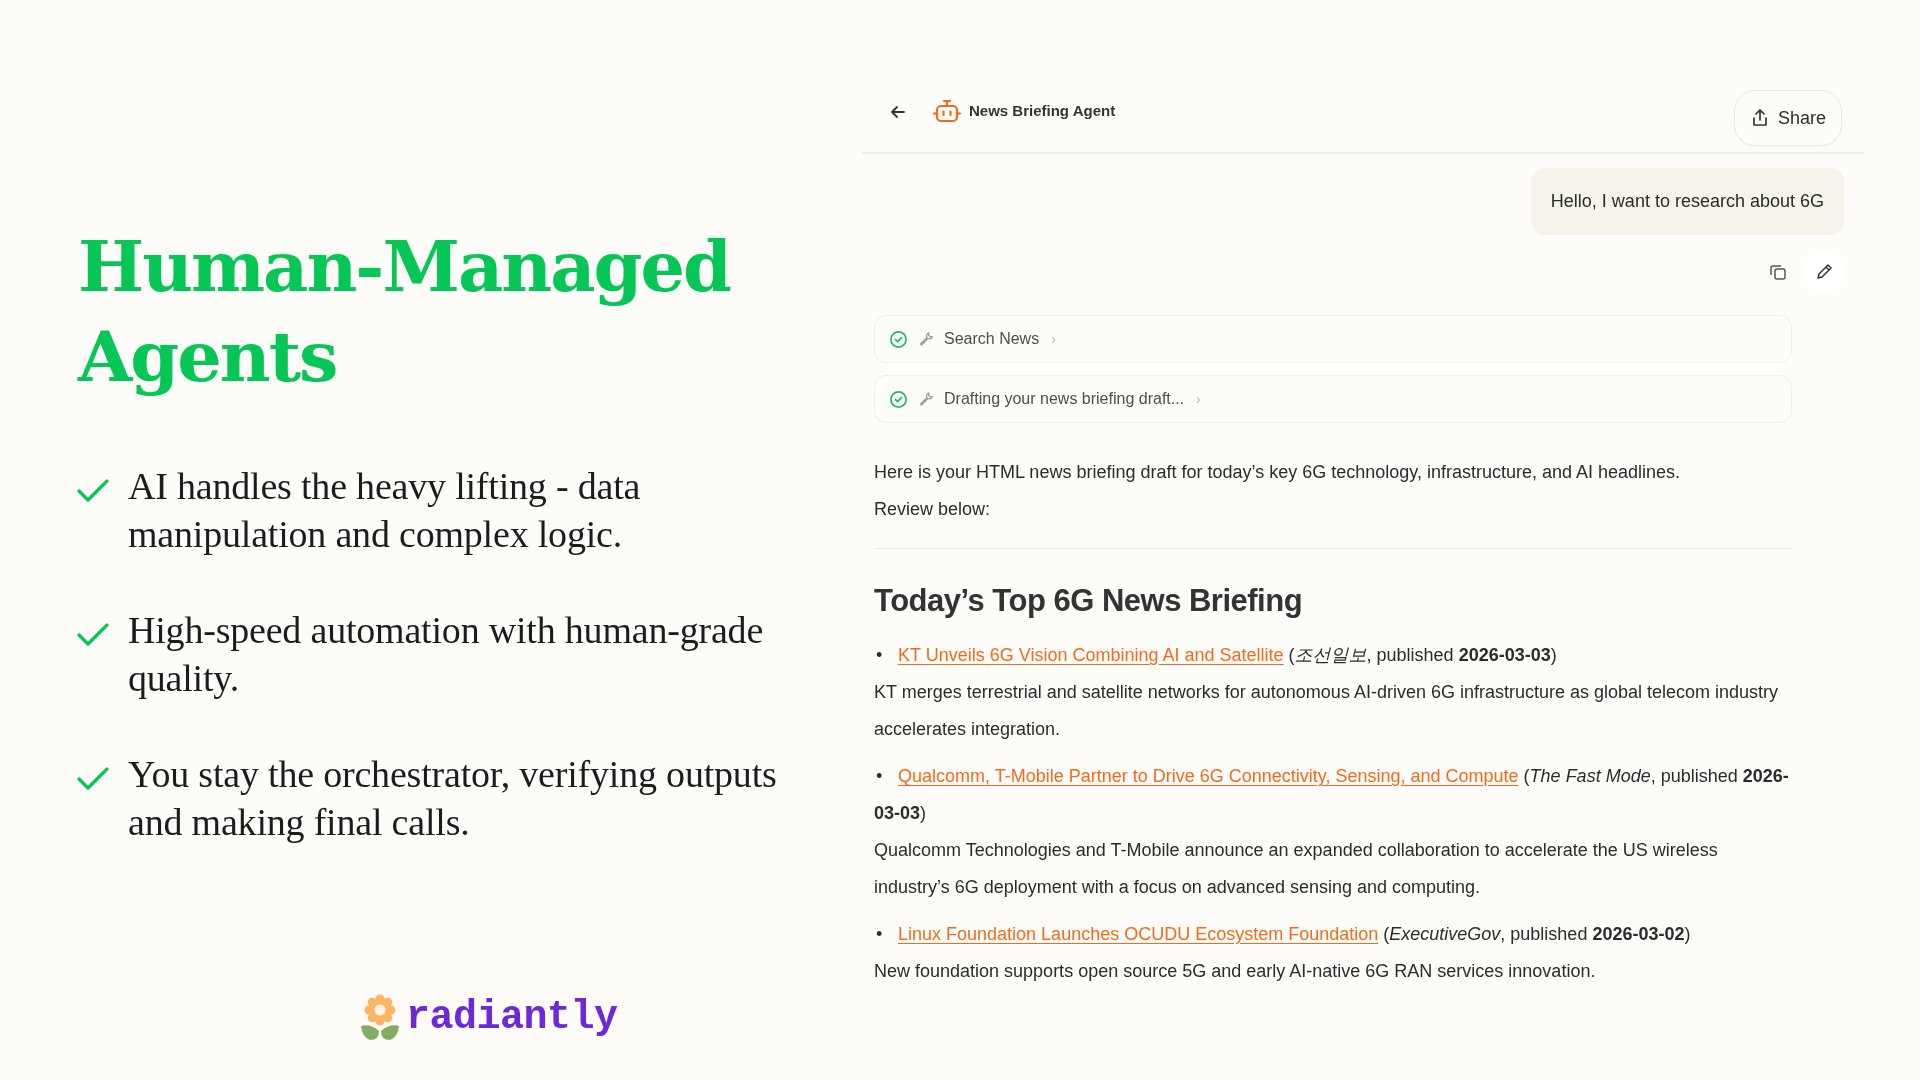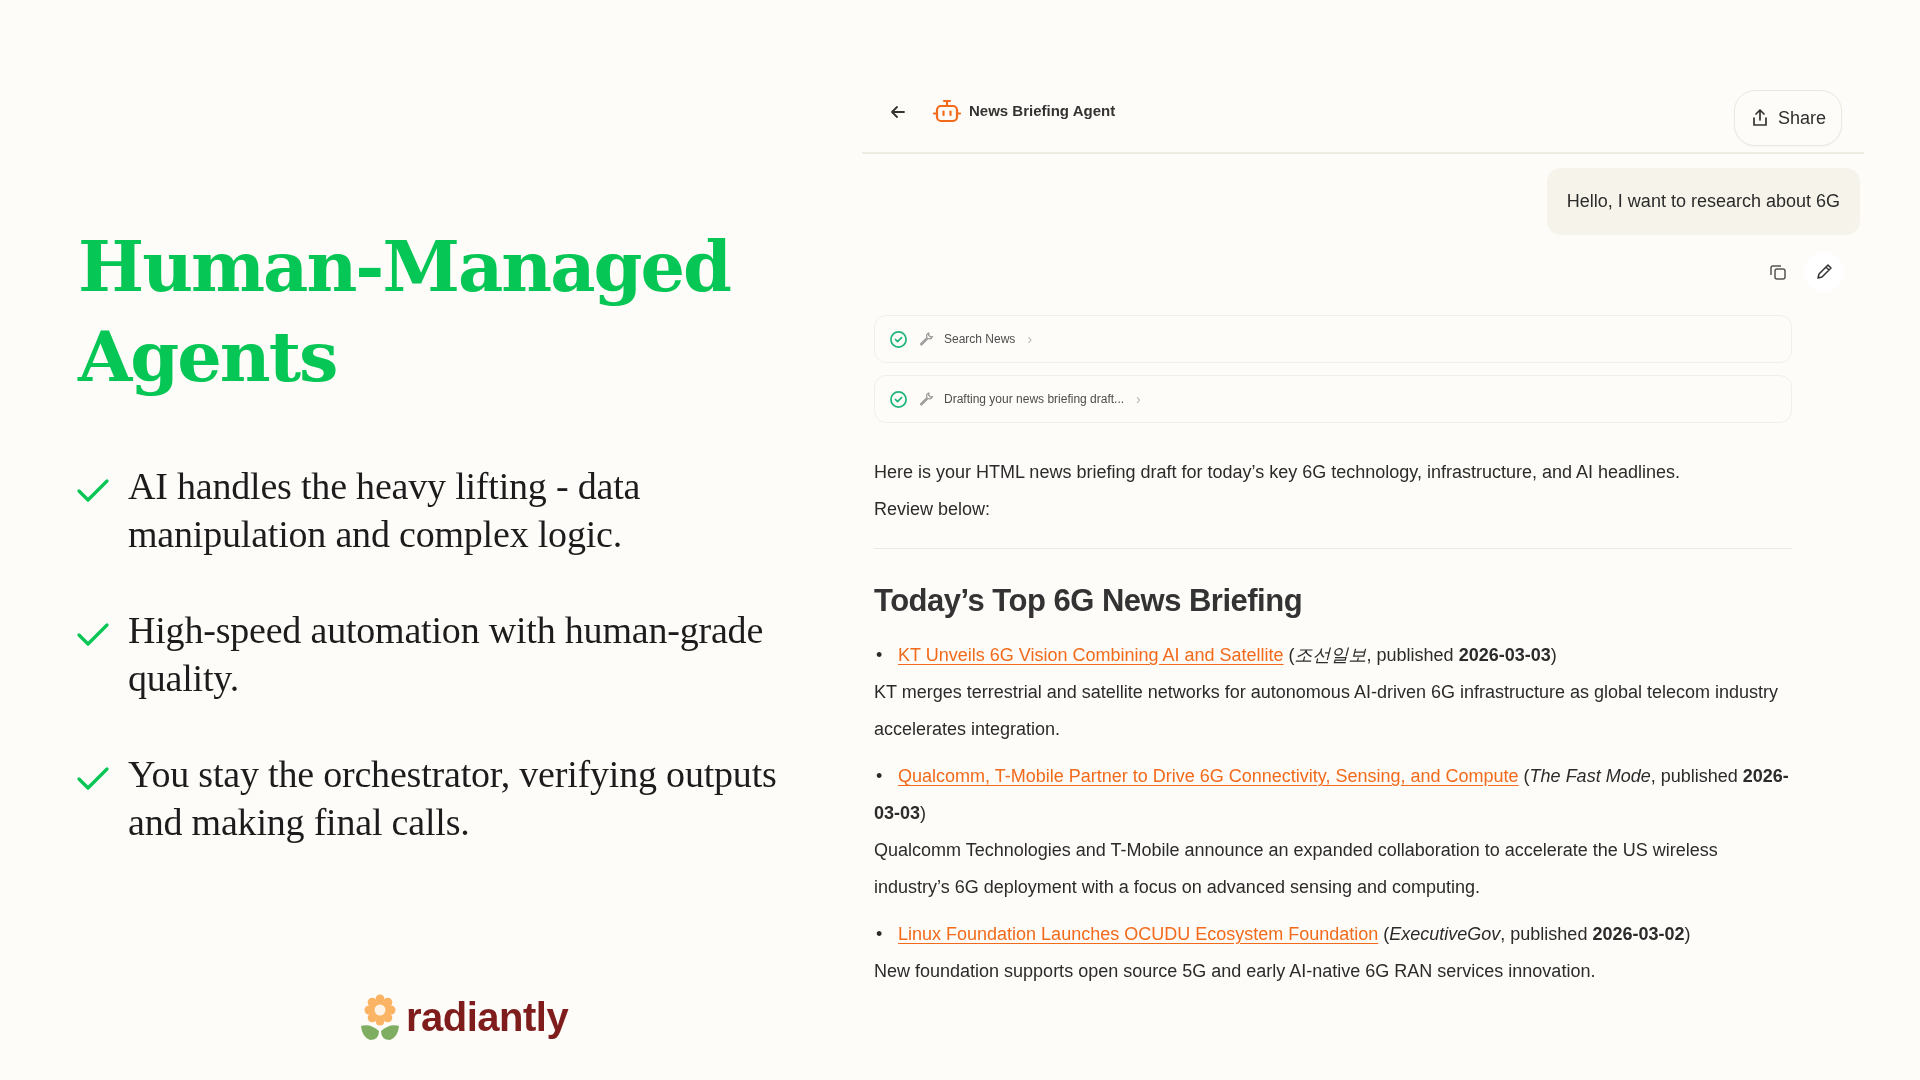--- a/index.html
+++ b/index.html
@@ -25,22 +25,22 @@
   .feature { display: flex; align-items: flex-start; margin-bottom: 48px; }
   .feature .check { width: 34px; height: 30px; margin-top: 14px; margin-right: 18px; flex: none; }
   .feature .text {
     font-family: Liberation Serif, serif;
     font-size: 38px; line-height: 48px; color: #1c1c1c;
     letter-spacing: -0.2px;
   }
   .brand { position: absolute; left: 358px; top: 993px; display: flex; align-items: center; }
   .brand .logo-mark { width: 44px; height: 48px; margin-right: 4px; }
   .brand .wordmark {
-    font-family: Liberation Sans, sans-serif; font-weight: bold;
-    font-size: 40px; color: #7f1d1d; letter-spacing: -0.5px;
+    font-family: Liberation Mono, monospace; font-weight: bold;
+    font-size: 40px; color: #6d28d9; letter-spacing: -0.5px;
   }
 
   
   .chat { position: absolute; left: 862px; top: 0; width: 1002px; height: 1080px; }
   .topbar {
     position: absolute; left: 0; top: 86px; width: 1002px; height: 68px;
     border-bottom: 2px solid #efece4;
   }
   .back-btn { position: absolute; left: 20px; top: 10px; width: 32px; height: 32px; display: flex; align-items: center; justify-content: center; cursor: pointer; }
   .agent-icon { position: absolute; left: 70px; top: 10px; width: 30px; height: 30px; }
@@ -48,39 +48,39 @@
   .share-btn {
     position: absolute; right: 22px; top: 4px; height: 56px; width: 108px;
     border: 1.5px solid #ebe8df; border-radius: 21px; background: #fdfcf8;
     display: flex; align-items: center; justify-content: center; gap: 8px;
     font-size: 18px; color: #2e2e2e; cursor: pointer;
     box-shadow: 0 1px 2px rgba(0,0,0,0.03);
   }
   .share-btn svg { width: 20px; height: 20px; }
 
   .user-msg {
-    position: absolute; right: 4px; top: 168px;
+    position: absolute; right: 20px; top: 168px;
     background: #f6f3ea; border-radius: 14px;
     padding: 0 20px; height: 67px; line-height: 67px;
     font-size: 18px; color: #2b2b2b;
   }
   .msg-actions { position: absolute; right: 20px; top: 252px; display: flex; gap: 6px; }
   .msg-action { width: 40px; height: 40px; border-radius: 20px; display: flex; align-items: center; justify-content: center; cursor: pointer; }
   .msg-action.active { background: #ffffff; }
   .msg-action svg { width: 20px; height: 20px; }
 
   .steps { position: absolute; left: 12px; top: 315px; width: 918px; }
   .step {
     height: 48px; border: 1.5px solid #f2efe8; border-radius: 12px;
     display: flex; align-items: center; padding-left: 14px; margin-bottom: 12px;
     background: #fdfcf8; cursor: pointer;
   }
   .step .ok { width: 19px; height: 19px; margin-right: 10px; }
   .step .wrench { width: 16px; height: 16px; margin-right: 10px; }
-  .step .label { font-size: 12px; color: #4d4d4d; }
+  .step .label { font-size: 16px; color: #4d4d4d; }
   .step .chev { margin-left: 12px; color: #b5b5b5; font-size: 14px; }
 
   .answer { position: absolute; left: 12px; top: 454px; width: 918px; }
   .answer p.intro { font-size: 18px; line-height: 37px; color: #2b2b2b; }
   .answer hr { border: none; border-top: 1.5px solid #ece9e0; margin: 20px 0 32px; }
   .answer h2 { font-size: 31px; font-weight: bold; color: #333; letter-spacing: -0.5px; margin-bottom: 16px; line-height: 40px; }
   .news-item { font-size: 18px; line-height: 37px; color: #2b2b2b; margin-bottom: 10px; }
   .news-head { position: relative; padding-left: 0; }
   .news-head .bullet { display: inline-block; width: 24px; padding-left: 2px; }
   .news-head a { color: #f26a1b; text-decoration: underline; text-underline-offset: 3px; cursor: pointer; }

